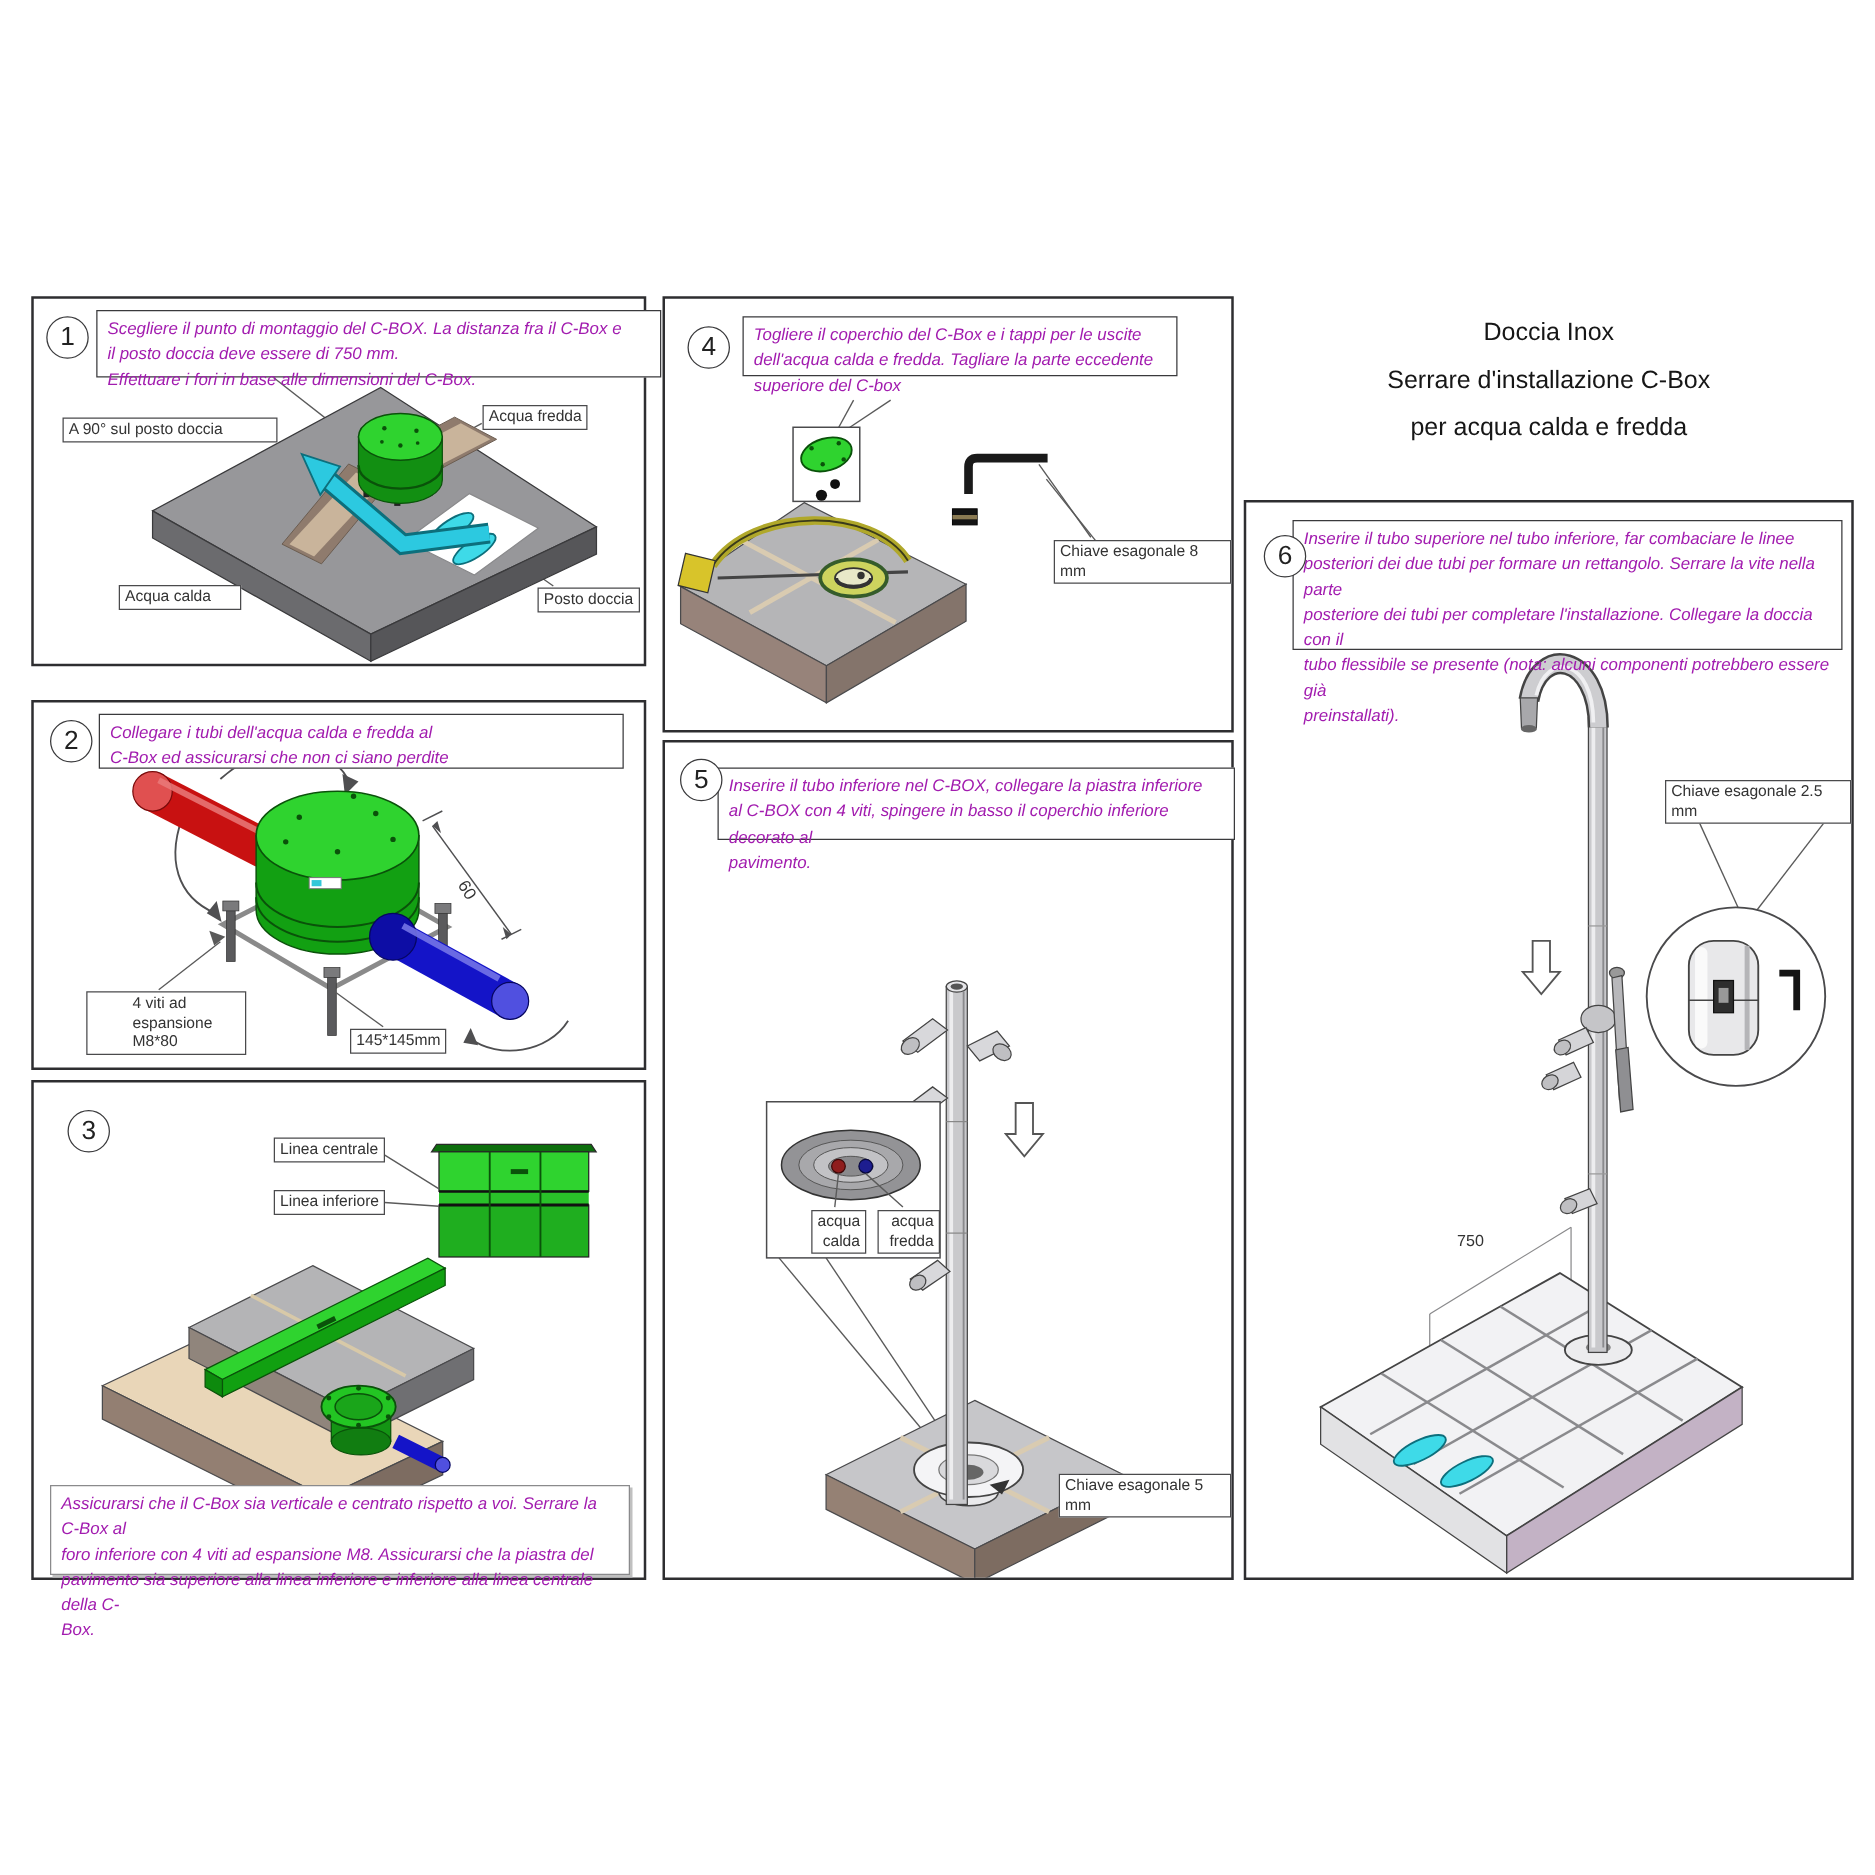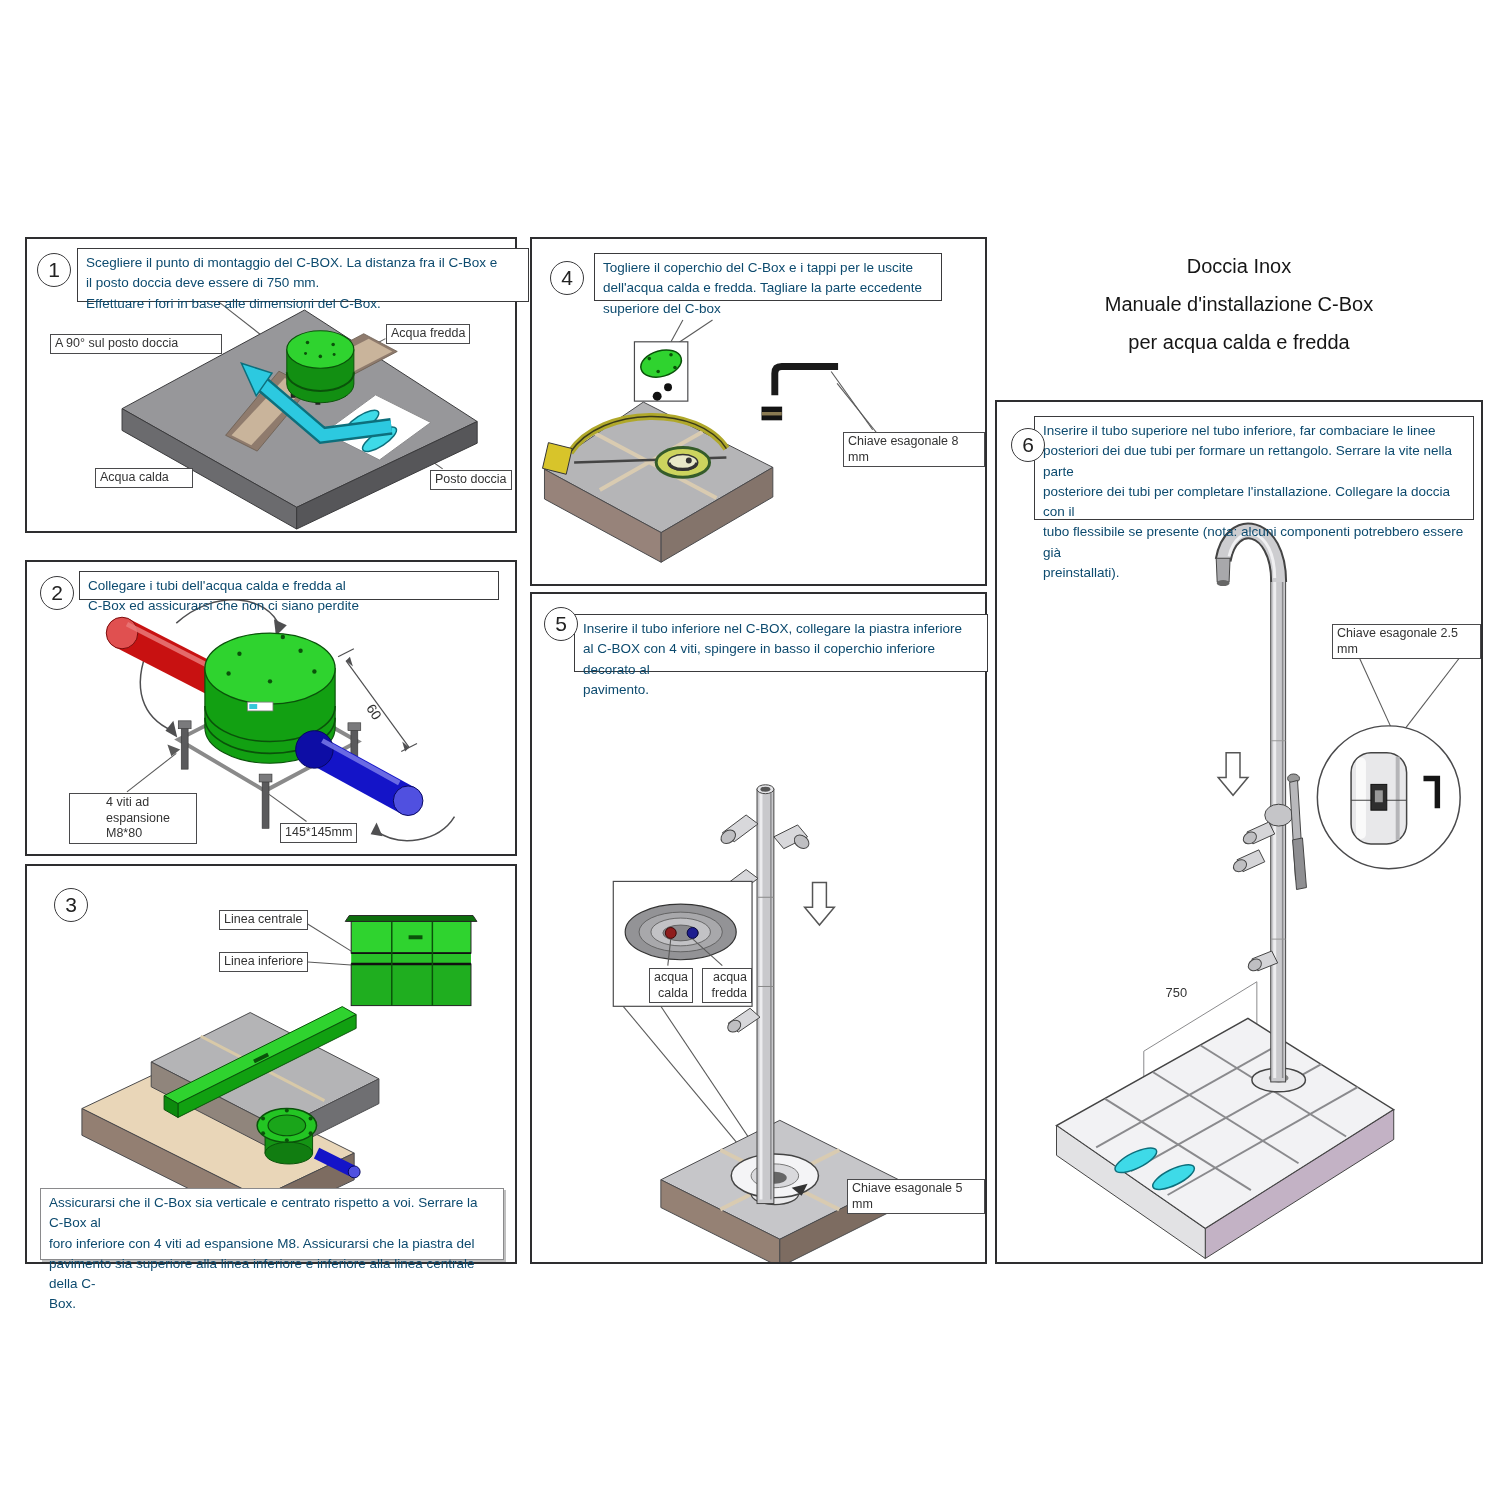--- a/index.html
+++ b/index.html
@@ -10,40 +10,40 @@
   .panel{
     position:absolute;border:2px solid #2e2e30;background:#fff;box-sizing:border-box;
   }
   .stepnum{
     position:absolute;width:32px;height:32px;border:1.7px solid #3a3a3c;border-radius:50%;
     display:flex;align-items:center;justify-content:center;
     font-size:21px;color:#222;background:#fff;z-index:5;
   }
   .tbox{
     position:absolute;border:1.4px solid #3a3a3c;background:#fff;box-sizing:border-box;
-    font-size:13.5px;line-height:1.5;padding:4px 8px;white-space:pre-line;z-index:4;color:#0c4a6e;
+    font-size:13.5px;line-height:1.5;padding:4px 8px;white-space:pre-line;z-index:4;color:#a21caf;font-style:italic;
   }
   .lbl{
     position:absolute;border:1.2px solid #4a4a4c;background:#fff;box-sizing:border-box;
     font-size:12.5px;line-height:1.25;padding:1px 4px;white-space:pre-line;z-index:4;color:#333;
   }
   .lbl.center{text-align:right;}
   .note{box-shadow:2px 2px 0 #c0c0c0;}
   .illus{position:absolute;left:0;top:0;width:100%;height:100%;z-index:1;}
   #title-block{
     position:absolute;left:995px;top:247px;width:488px;text-align:center;
     font-size:20px;line-height:38px;color:#161616;z-index:3;
   }
 </style>
 </head>
 <body>
 
 <div id="title-block">
   <div>Doccia Inox</div>
-  <div>Manuale d'installazione C-Box</div>
+  <div>Serrare d'installazione C-Box</div>
   <div>per acqua calda e fredda</div>
 </div>
 
 <div class="panel" style="left:25px;top:237px;width:492px;height:296px;">
   <div class="stepnum" style="left:10px;top:14px;">1</div>
   <div class="tbox" style="left:50px;top:9px;width:452px;height:54px;">Scegliere il punto di montaggio del C-BOX. La distanza fra il C-Box e
 il posto doccia deve essere di 750 mm.
 Effettuare i fori in base alle dimensioni del C-Box.</div>
 
   <svg class="illus" viewBox="0 0 492 296">
@@ -103,21 +103,21 @@
   </svg>
 
   <div class="lbl" style="left:23px;top:95px;width:172px;">A 90° sul posto doccia</div>
   <div class="lbl" style="left:359px;top:85px;">Acqua fredda</div>
   <div class="lbl" style="left:68px;top:229px;width:98px;">Acqua calda</div>
   <div class="lbl" style="left:403px;top:231px;">Posto doccia</div>
 </div>
 
 <div class="panel" style="left:25px;top:560px;width:492px;height:296px;">
   <div class="stepnum" style="left:13px;top:14px;">2</div>
-  <div class="tbox" style="left:52px;top:9px;width:420px;height:29px;">Collegare i tubi dell'acqua calda e fredda al
+  <div class="tbox" style="left:52px;top:9px;width:420px;height:44px;">Collegare i tubi dell'acqua calda e fredda al
 C-Box ed assicurarsi che non ci siano perdite</div>
 
   <svg class="illus" viewBox="0 0 492 296">
 
     <g stroke="#4f4f51" stroke-width="1.5" fill="none">
       <path d="M150,62 C190,26 243,34 255,66"></path>
       <path d="M122,86 C104,128 116,158 146,171"></path>
       <path d="M432,258 C416,284 376,290 352,272"></path>
     </g>
     <g fill="#4f4f51">

